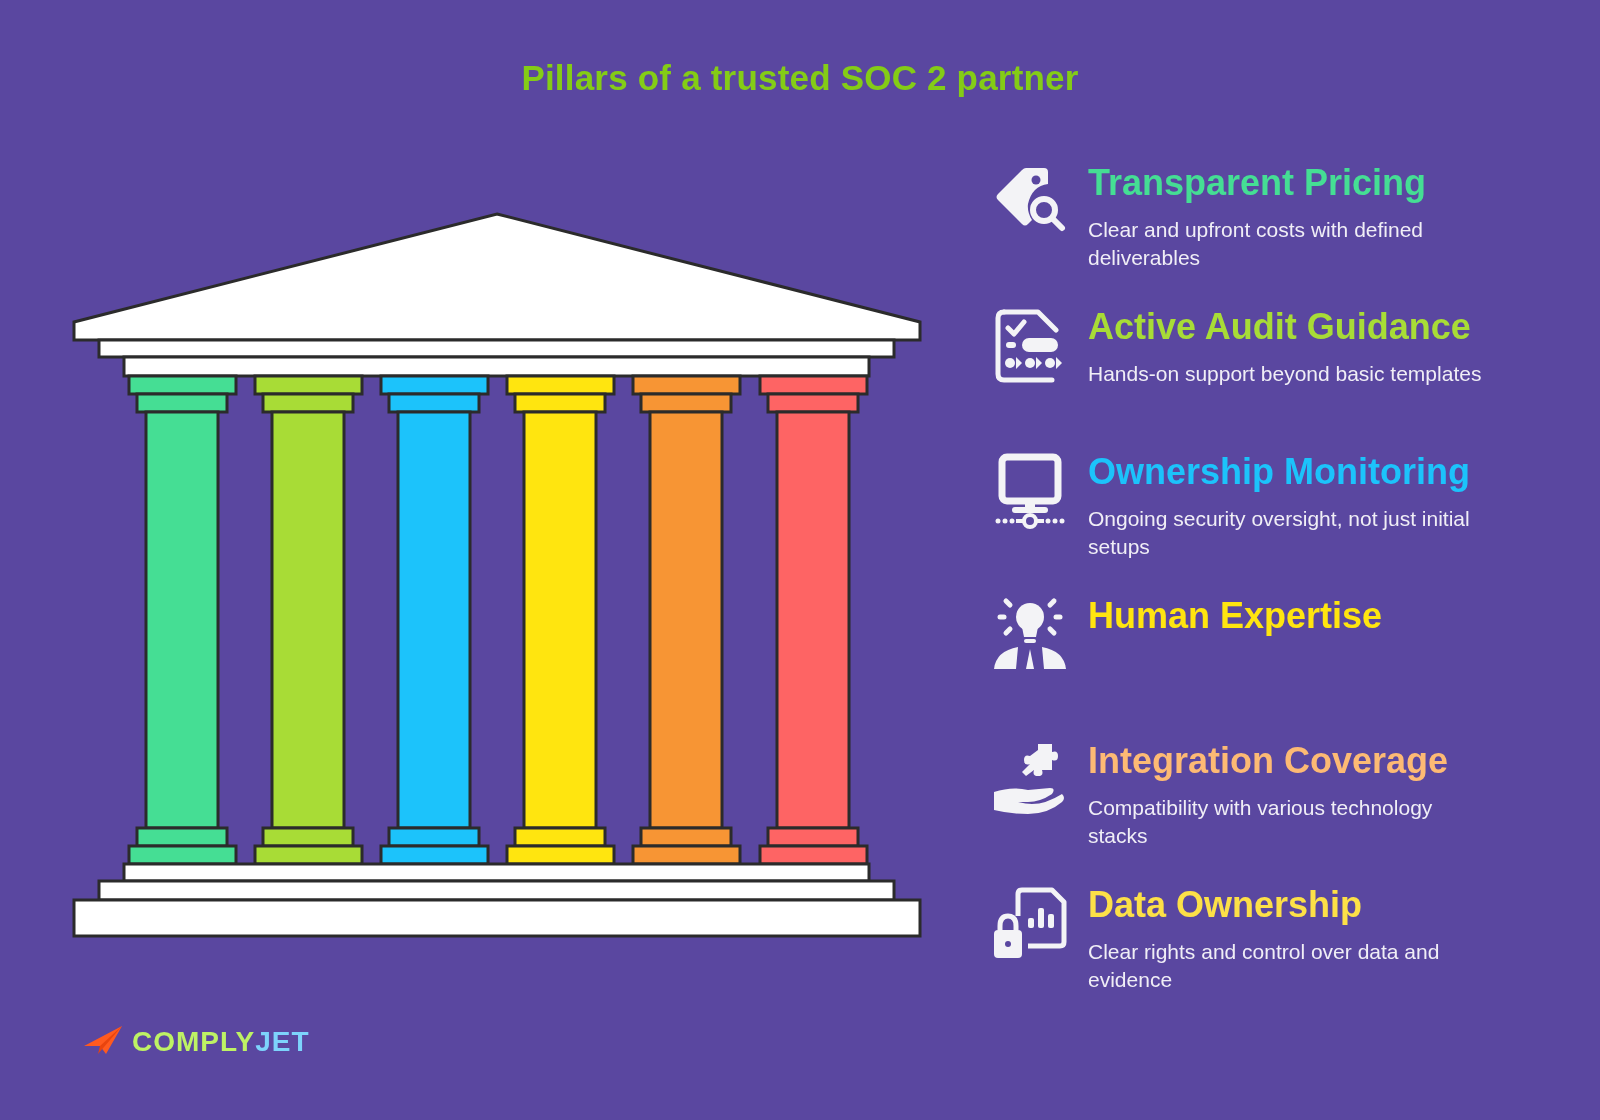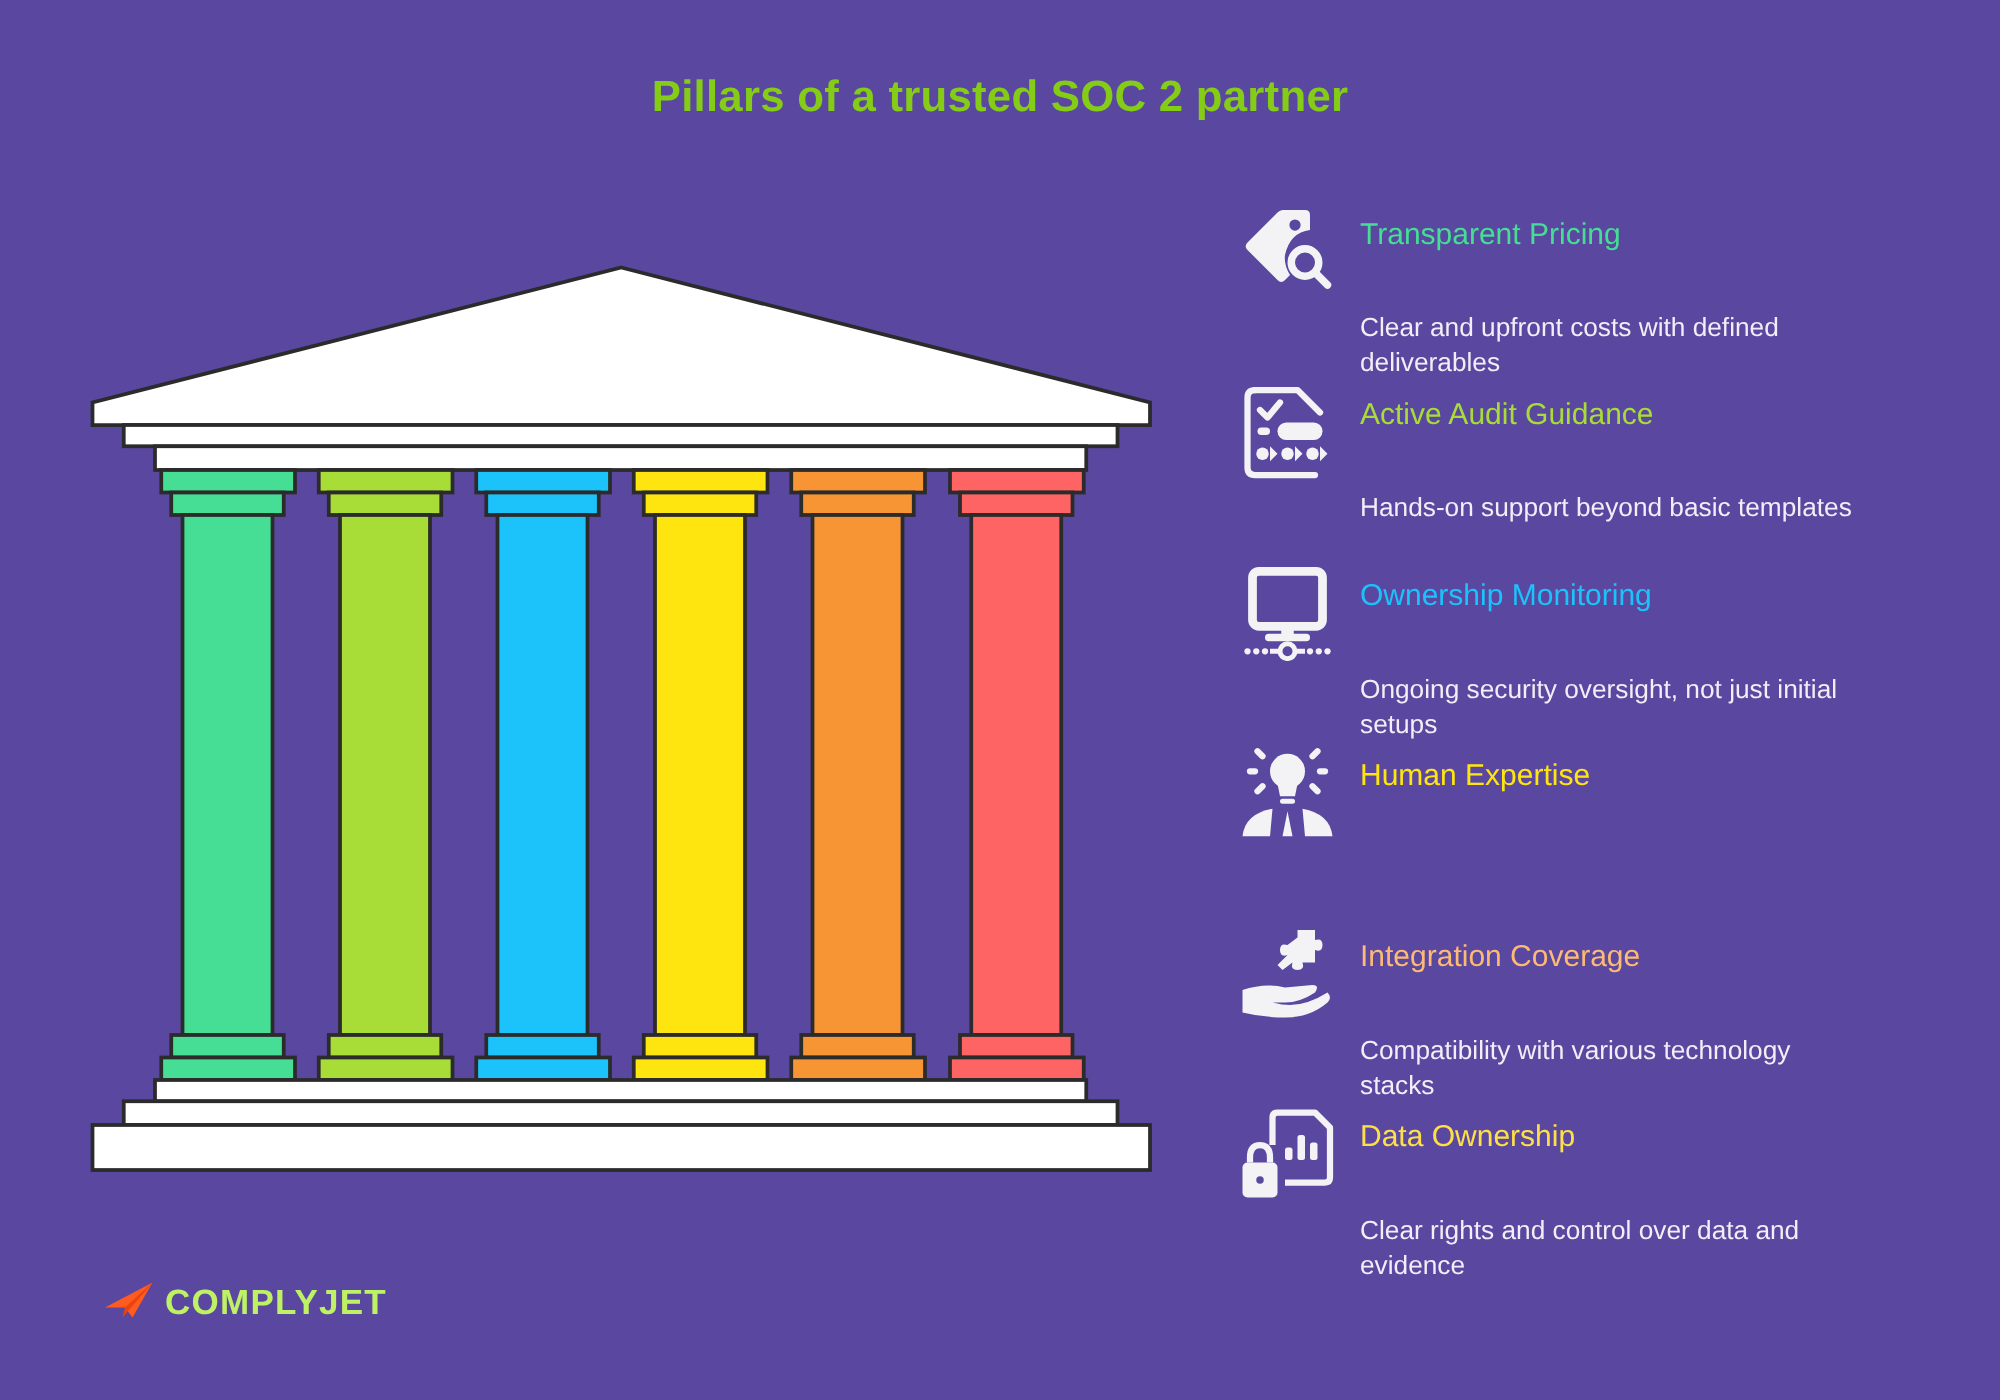--- a/index.html
+++ b/index.html
@@ -13,35 +13,35 @@
   .title {
     position: absolute; left: 0; top: 58px; width: 1600px;
     text-align: center; color: #84cc16;
     font-size: 35px; font-weight: bold; letter-spacing: 0.2px;
   }
   .temple { position: absolute; left: 0; top: 0; }
   .pillar-list { position: absolute; left: 992px; top: 160px; width: 560px; }
   .pillar-item { position: absolute; left: 0; width: 560px; height: 140px; }
   .pillar-icon { position: absolute; left: 0; top: 4px; width: 76px; height: 76px; }
   .pillar-heading {
-    position: absolute; left: 96px; top: 14px;
-    font-size: 24px; font-weight: normal; white-space: nowrap;
+    position: absolute; left: 96px; top: 2px;
+    font-size: 36px; font-weight: bold; white-space: nowrap;
   }
   .pillar-desc {
     position: absolute; left: 96px; top: 56px; width: 400px;
-    font-size: 21px; line-height: 28px; color: #f0eef6; margin-top: 33px;
+    font-size: 21px; line-height: 28px; color: #f0eef6;
   }
   .logo { position: absolute; left: 84px; top: 1024px; height: 34px; }
   .logo-mark { position: absolute; left: 0; top: 0; }
   .logo-text {
     position: absolute; left: 48px; top: 2px;
     font-size: 28px; font-weight: 900; letter-spacing: 1px; white-space: nowrap;
   }
   .logo-text .a { color: #bef264; }
-  .logo-text .b { color: #bef264; }
+  .logo-text .b { color: #7dd3fc; }
 </style>
 </head>
 <body>
 
 <div class="title">Pillars of a trusted SOC 2 partner</div>
 
 <svg class="temple" width="960" height="960" viewBox="0 0 960 960">
   <g stroke="#2b2b2b" stroke-width="3" stroke-linejoin="miter">
 
     <polygon points="497,214 920,322 920,340 74,340 74,322" fill="#ffffff"></polygon>

